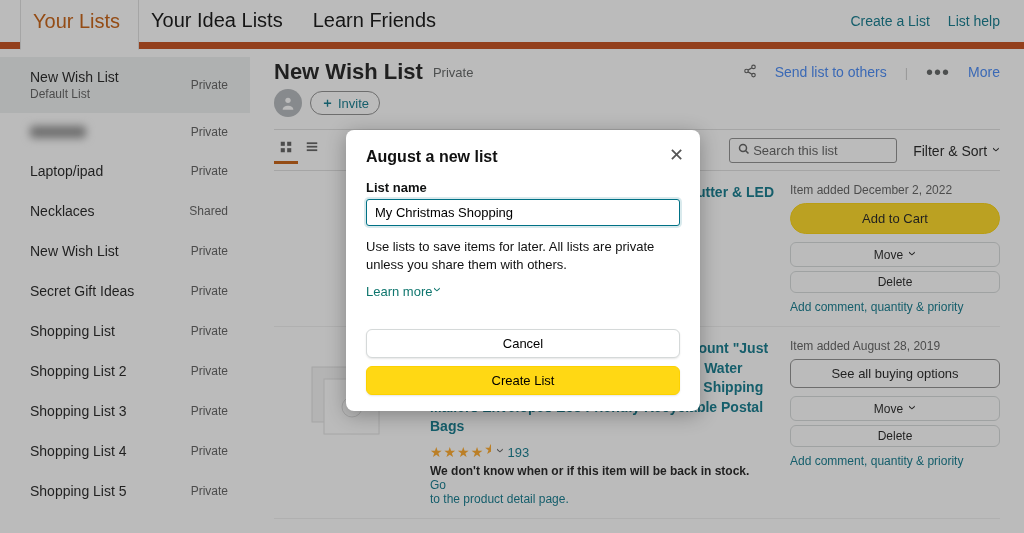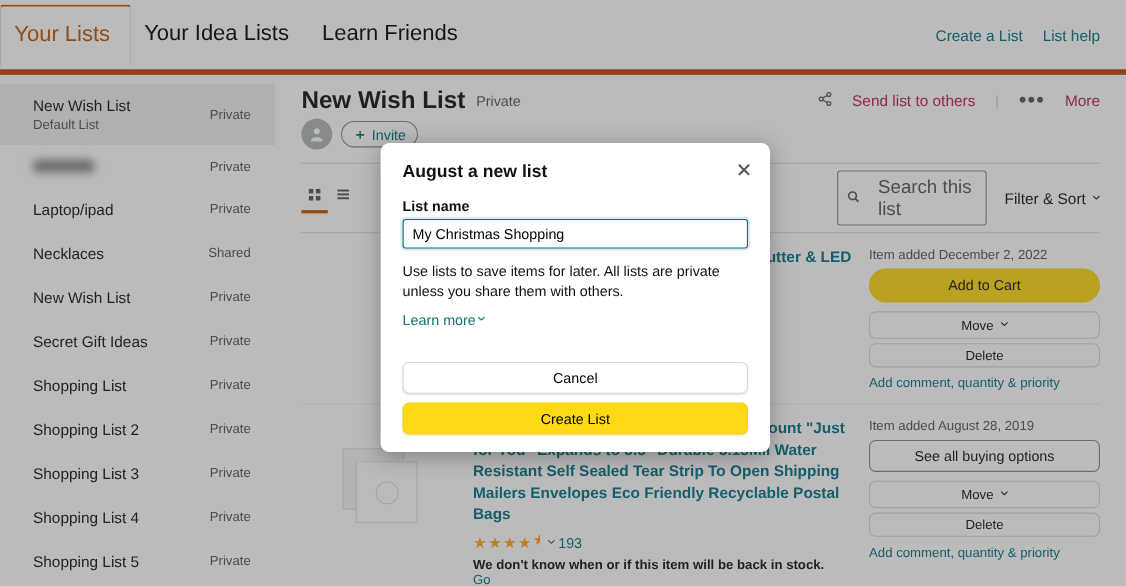--- a/index.html
+++ b/index.html
@@ -16,23 +16,23 @@
   .overlay {
     position: absolute; inset: 0;
     background: rgba(60,60,60,0.35);
     z-index: 50;
     pointer-events: none;
   }
   
   .tabs {
     display: flex;
     align-items: center;
-    border-bottom: 5px solid #c2410c;
-    padding: 0 24px 0 0;
-    height: 68px;
+    border-bottom: 7px solid #c2410c;
+    padding: 0 24px 0 20px;
+    height: 49px;
     position: relative;
   }
   .tab {
     font-size: 20px;
     color: #000000;
     padding: 14px 18px 16px 12px;
     cursor: pointer;
   }
   .tab.active {
     color: #c45500;
@@ -84,41 +84,41 @@
   
   .content { flex: 1; padding: 10px 24px; position: relative; }
   .content-header {
     display: flex;
     align-items: center;
     gap: 10px;
   }
   .content-header h1 { font-size: 22px; font-weight: 700; }
   .content-header .privacy { color: #565959; font-size: 13px; }
   .content-header-right { margin-left: auto; display: flex; align-items: center; gap: 18px; }
-  .link-teal { color: #be185d; cursor: pointer; font-size: 14px;}
+  .link-teal { color: #3b82f6; cursor: pointer; font-size: 14px;}
   .dots { color: #565959; font-size: 20px; letter-spacing: 1px; }
   .invite-row { display:flex; align-items:center; gap:8px; margin-top:4px; }
   .avatar-circ { width: 28px; height: 28px; border-radius: 50%; background: #b0b4b8; display:flex; align-items:center; justify-content:center; color:#fff; font-size:16px;}
   .invite-pill { border:1px solid #888; color:#007185; font-size:13px; padding:2px 10px; border-radius:14px; cursor:pointer; display:flex; align-items:center; gap:4px;}
   .toolbar {
     display: flex; align-items: center; gap: 8px;
     border-top: 1px solid #ddd;
     border-bottom: 1px solid #ddd;
     margin-top: 12px;
     padding: 6px 0;
   }
   .view-toggle { display:flex; gap:2px; }
   .view-btn { padding: 4px 5px; color:#555; cursor:pointer; }
   .view-btn.active { border-bottom: 3px solid #c45500; }
   .toolbar-right { margin-left:auto; display:flex; align-items:center; gap:16px; }
   .search-box {
     border: 1px solid #888; border-radius: 3px;
-    padding: 4px 8px; display:flex; align-items:center; gap:16px;
-    width: 136px;
-    color:#555; font-size:17px;
+    padding: 4px 8px; display:flex; align-items:center; gap:3px;
+    width: 168px;
+    color:#555; font-size:13px;
   }
   .filter-sort { font-size:14px; color:#111; }
   
   .item {
     display:flex;
     border-bottom:1px solid #eee;
     padding: 12px 0;
     gap: 16px;
   }
   .item-img {

